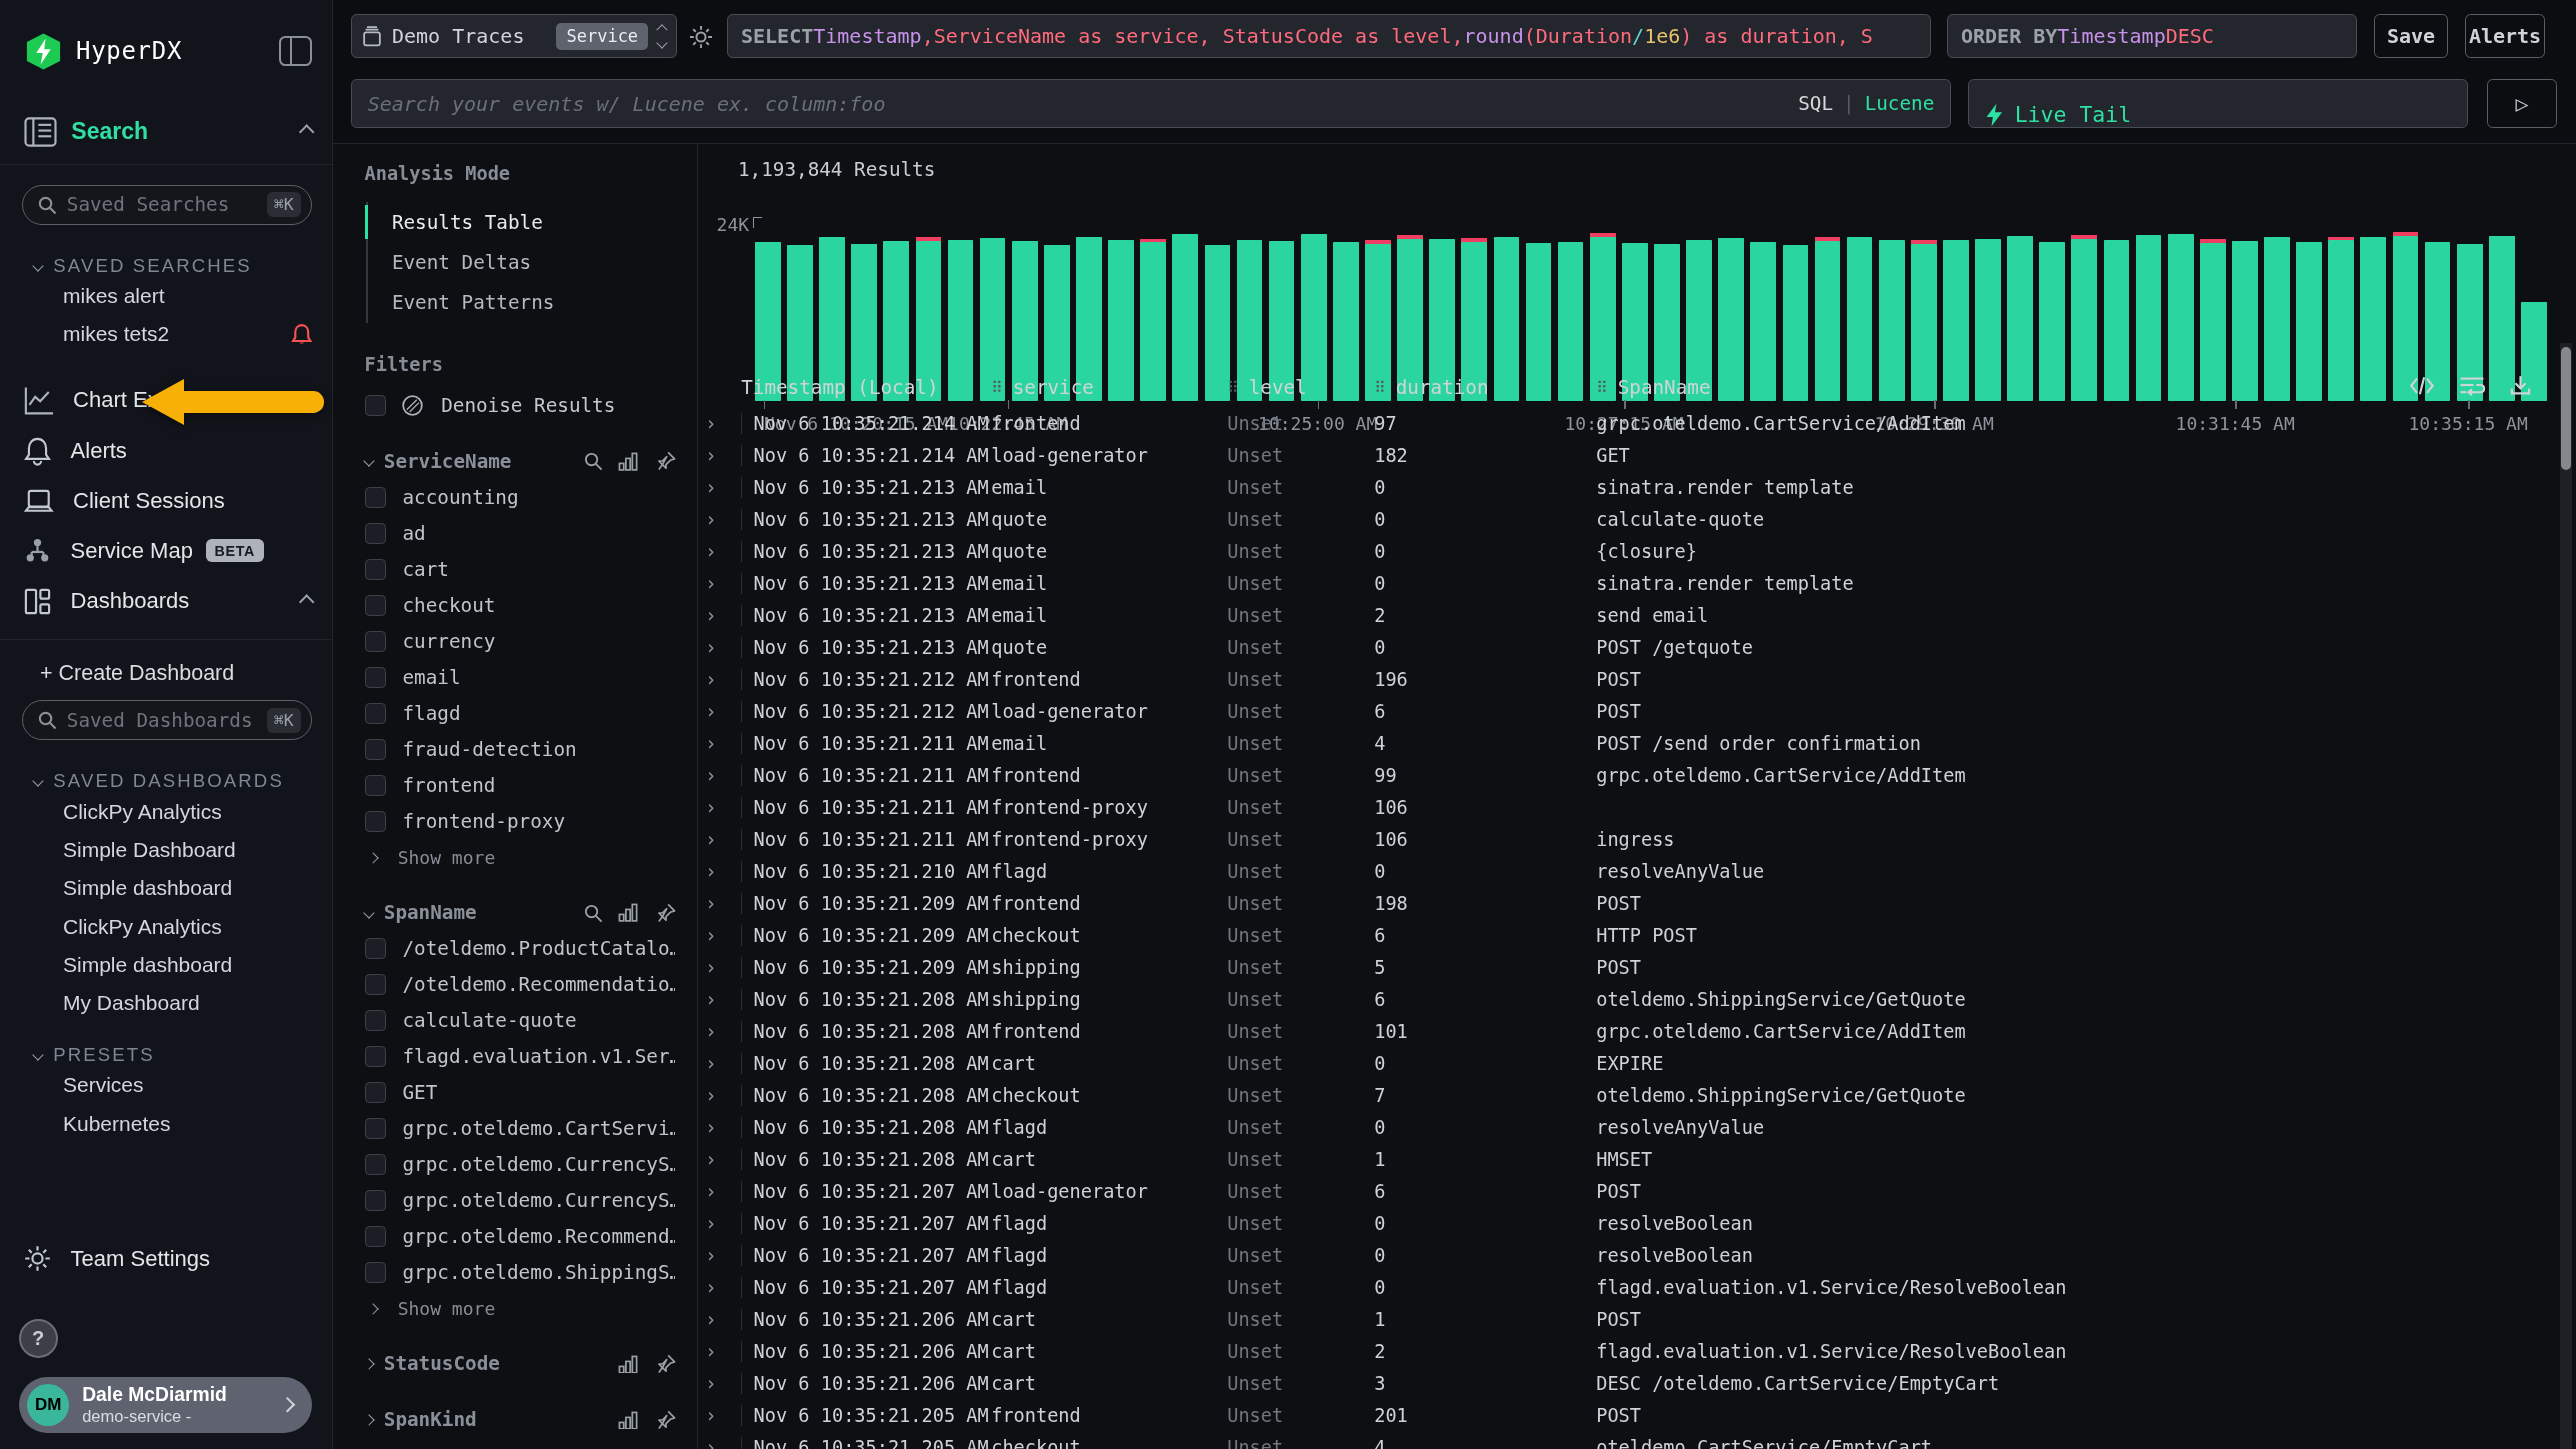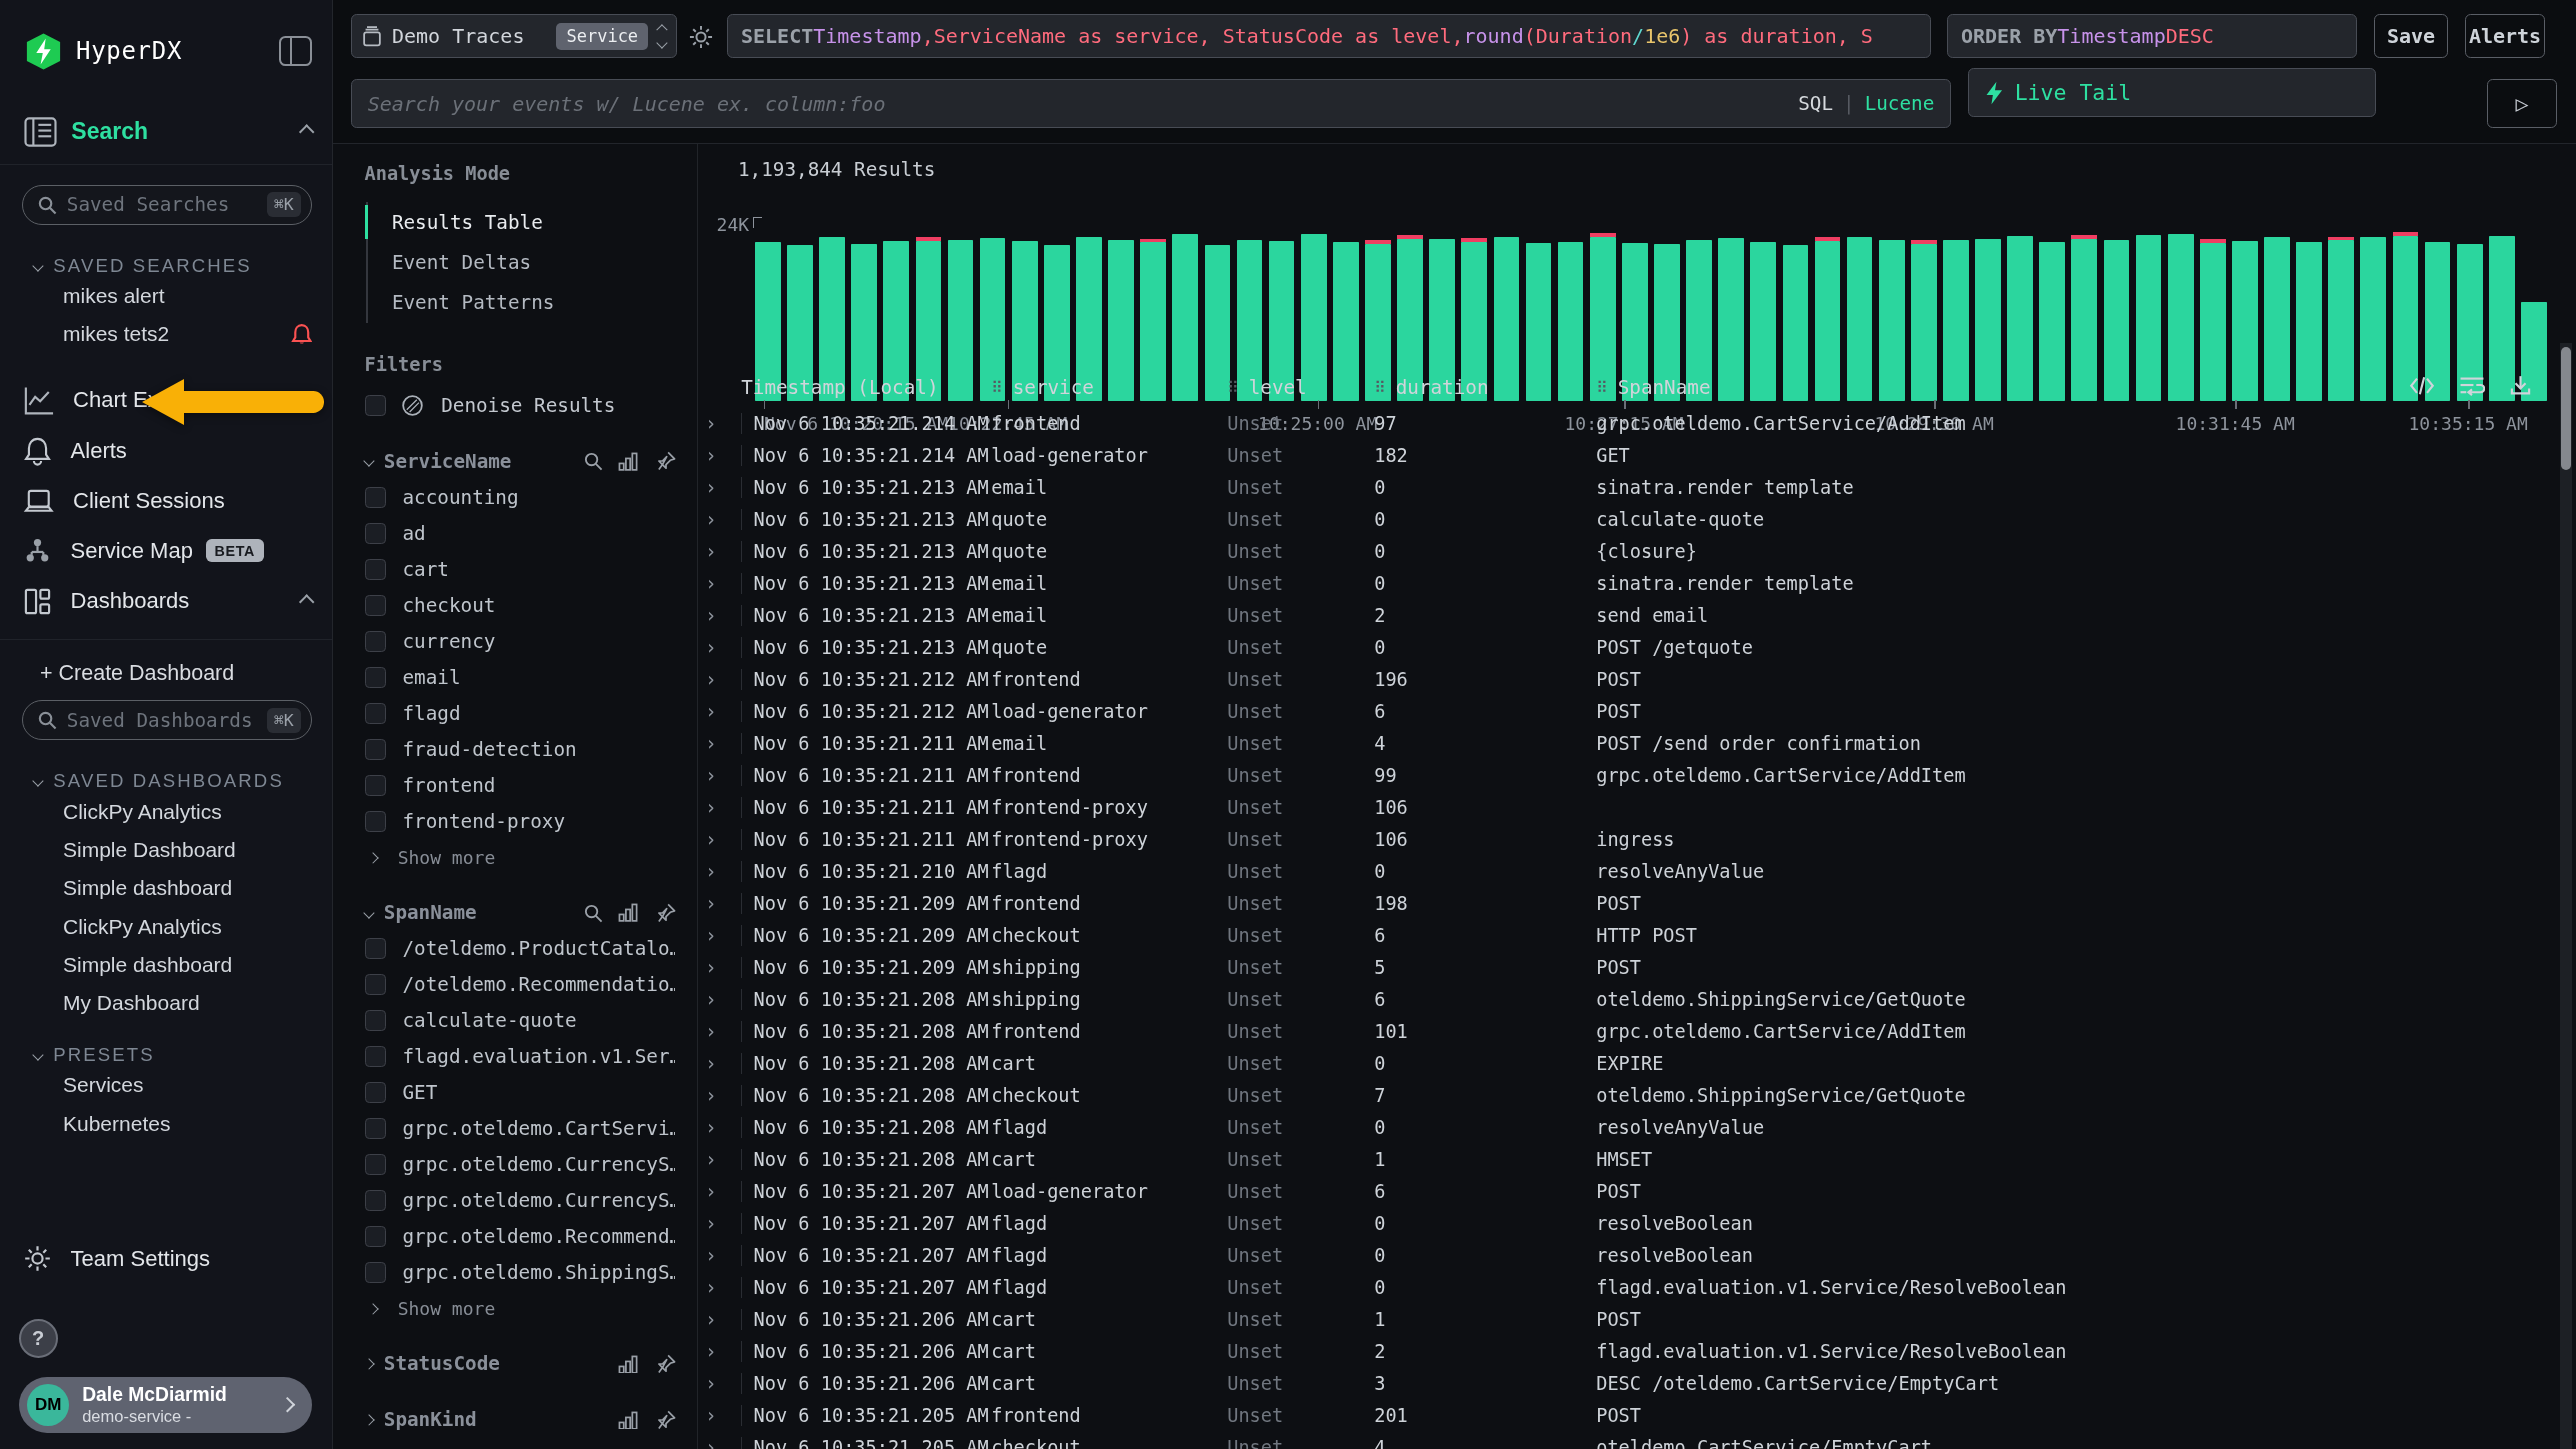--- a/index.html
+++ b/index.html
@@ -93,21 +93,21 @@
   .tok-num { color:#e8c46b; }
   .btn { position:absolute; border:1.4px solid #5a5e66; border-radius:5.7px; background:transparent;
          color:#ced3d9; font-family:"DejaVu Sans Mono",monospace; font-size:20px; font-weight:bold;
          display:flex; align-items:center; justify-content:center; }
   .save-btn   { left:2041px; top:14.3px; width:74px; height:44px; }
   .alerts-btn { left:2132px; top:14.3px; width:80px; height:44px; }
   .search-box { left:18px; top:79px; width:1600px; height:49px; padding:0 15.7px; font-size:20px; }
   .search-box .ph { color:#6b7078;font-style:italic; }
   .search-modes { margin-left:auto; display:flex; gap:10px; font-size:19.3px; }
   .m-sql { color:#d6dade; } .m-div { color:#565a62; } .m-lucene { color:#2ee0a1; }
-  .livetail-box { left:1635px; top:68px; width:408px; height:49px; padding:0 15.7px; }
+  .livetail-box { left:1635px; top:79px; width:500px; height:49px; padding:0 15.7px;align-items:flex-end; }
   .livetail-box .lt { color:#2ee0a1; font-size:21.5px; margin-left:11.4px; }
   .play-btn { left:2154px; top:79px; width:70px; height:49px; font-size:21.5px; font-weight:normal;
               color:#c6cbd2; }
 
   
   .filters { position:absolute; left:333px; top:144px; width:365px; height:1306px;
              background:#0d0f13; border-right:1.4px solid #212429; padding:18.6px 21.5px 0 31.5px;
              font-family:"DejaVu Sans Mono",monospace; overflow:hidden; }
   .panel-label { color:#878d96; font-size:18.6px; font-weight:bold; }
   .mode-list { margin:18.6px 0 0 1.4px; border-left:2.9px solid #34373e; }

